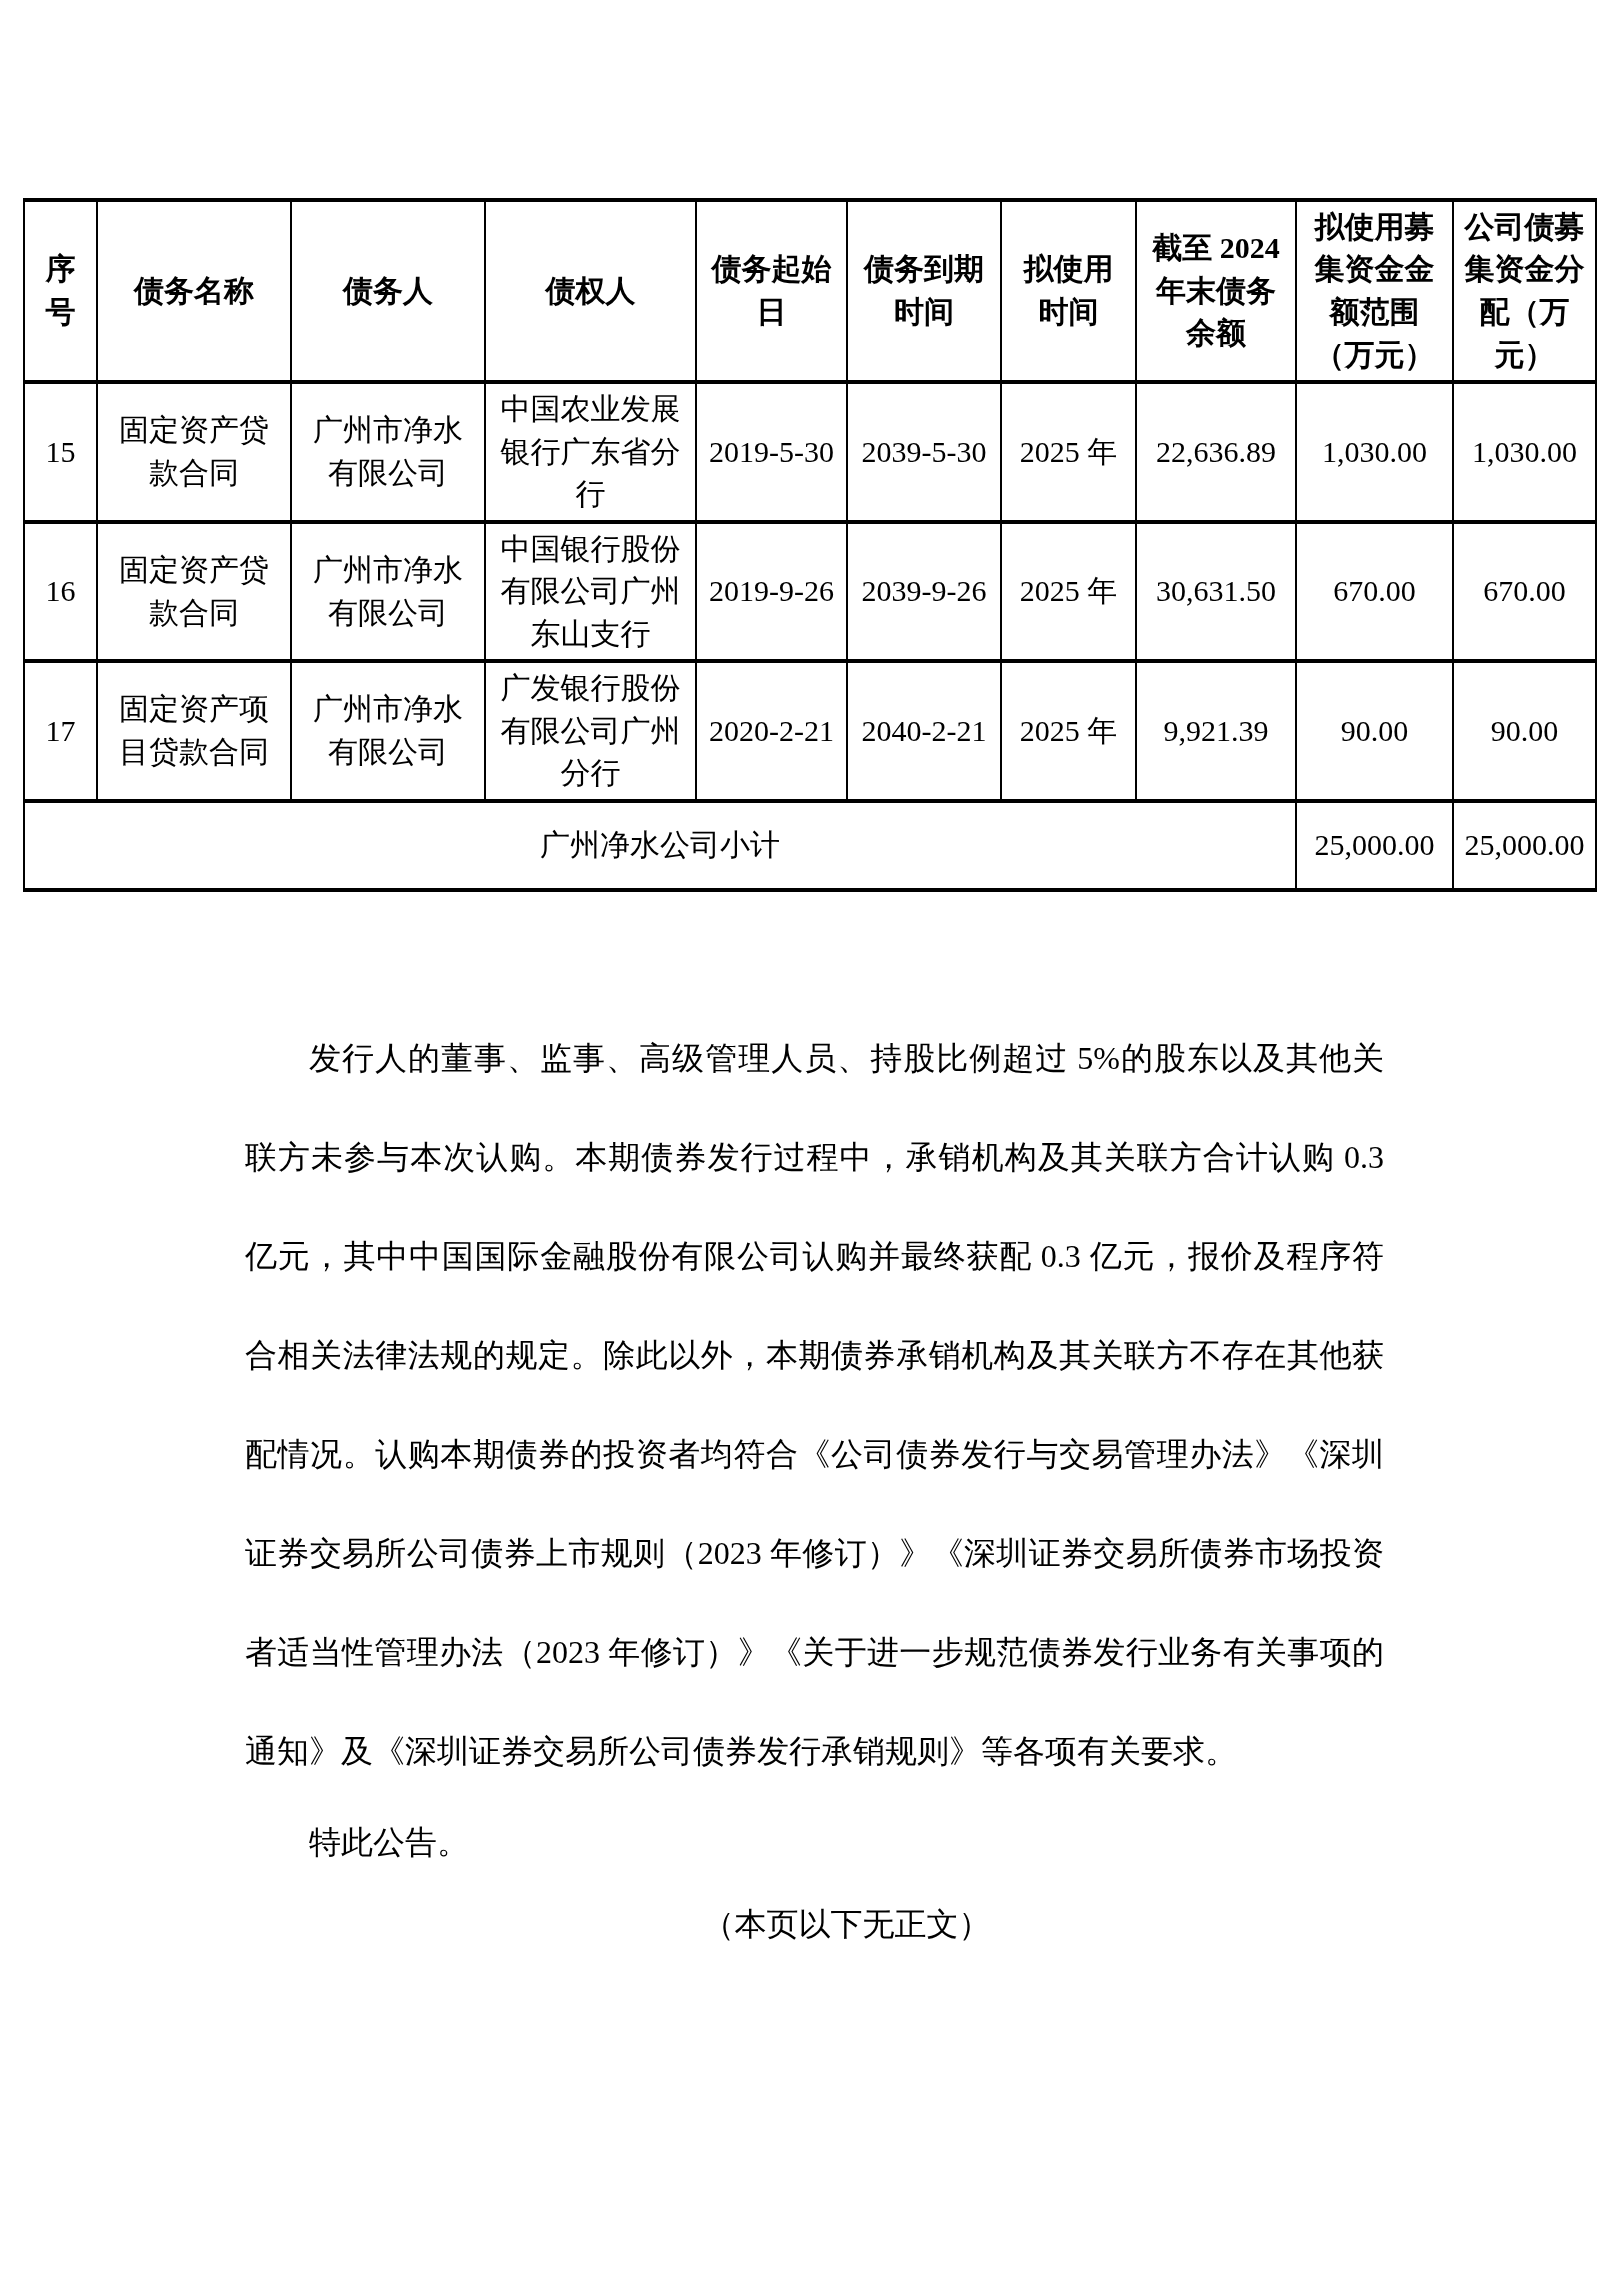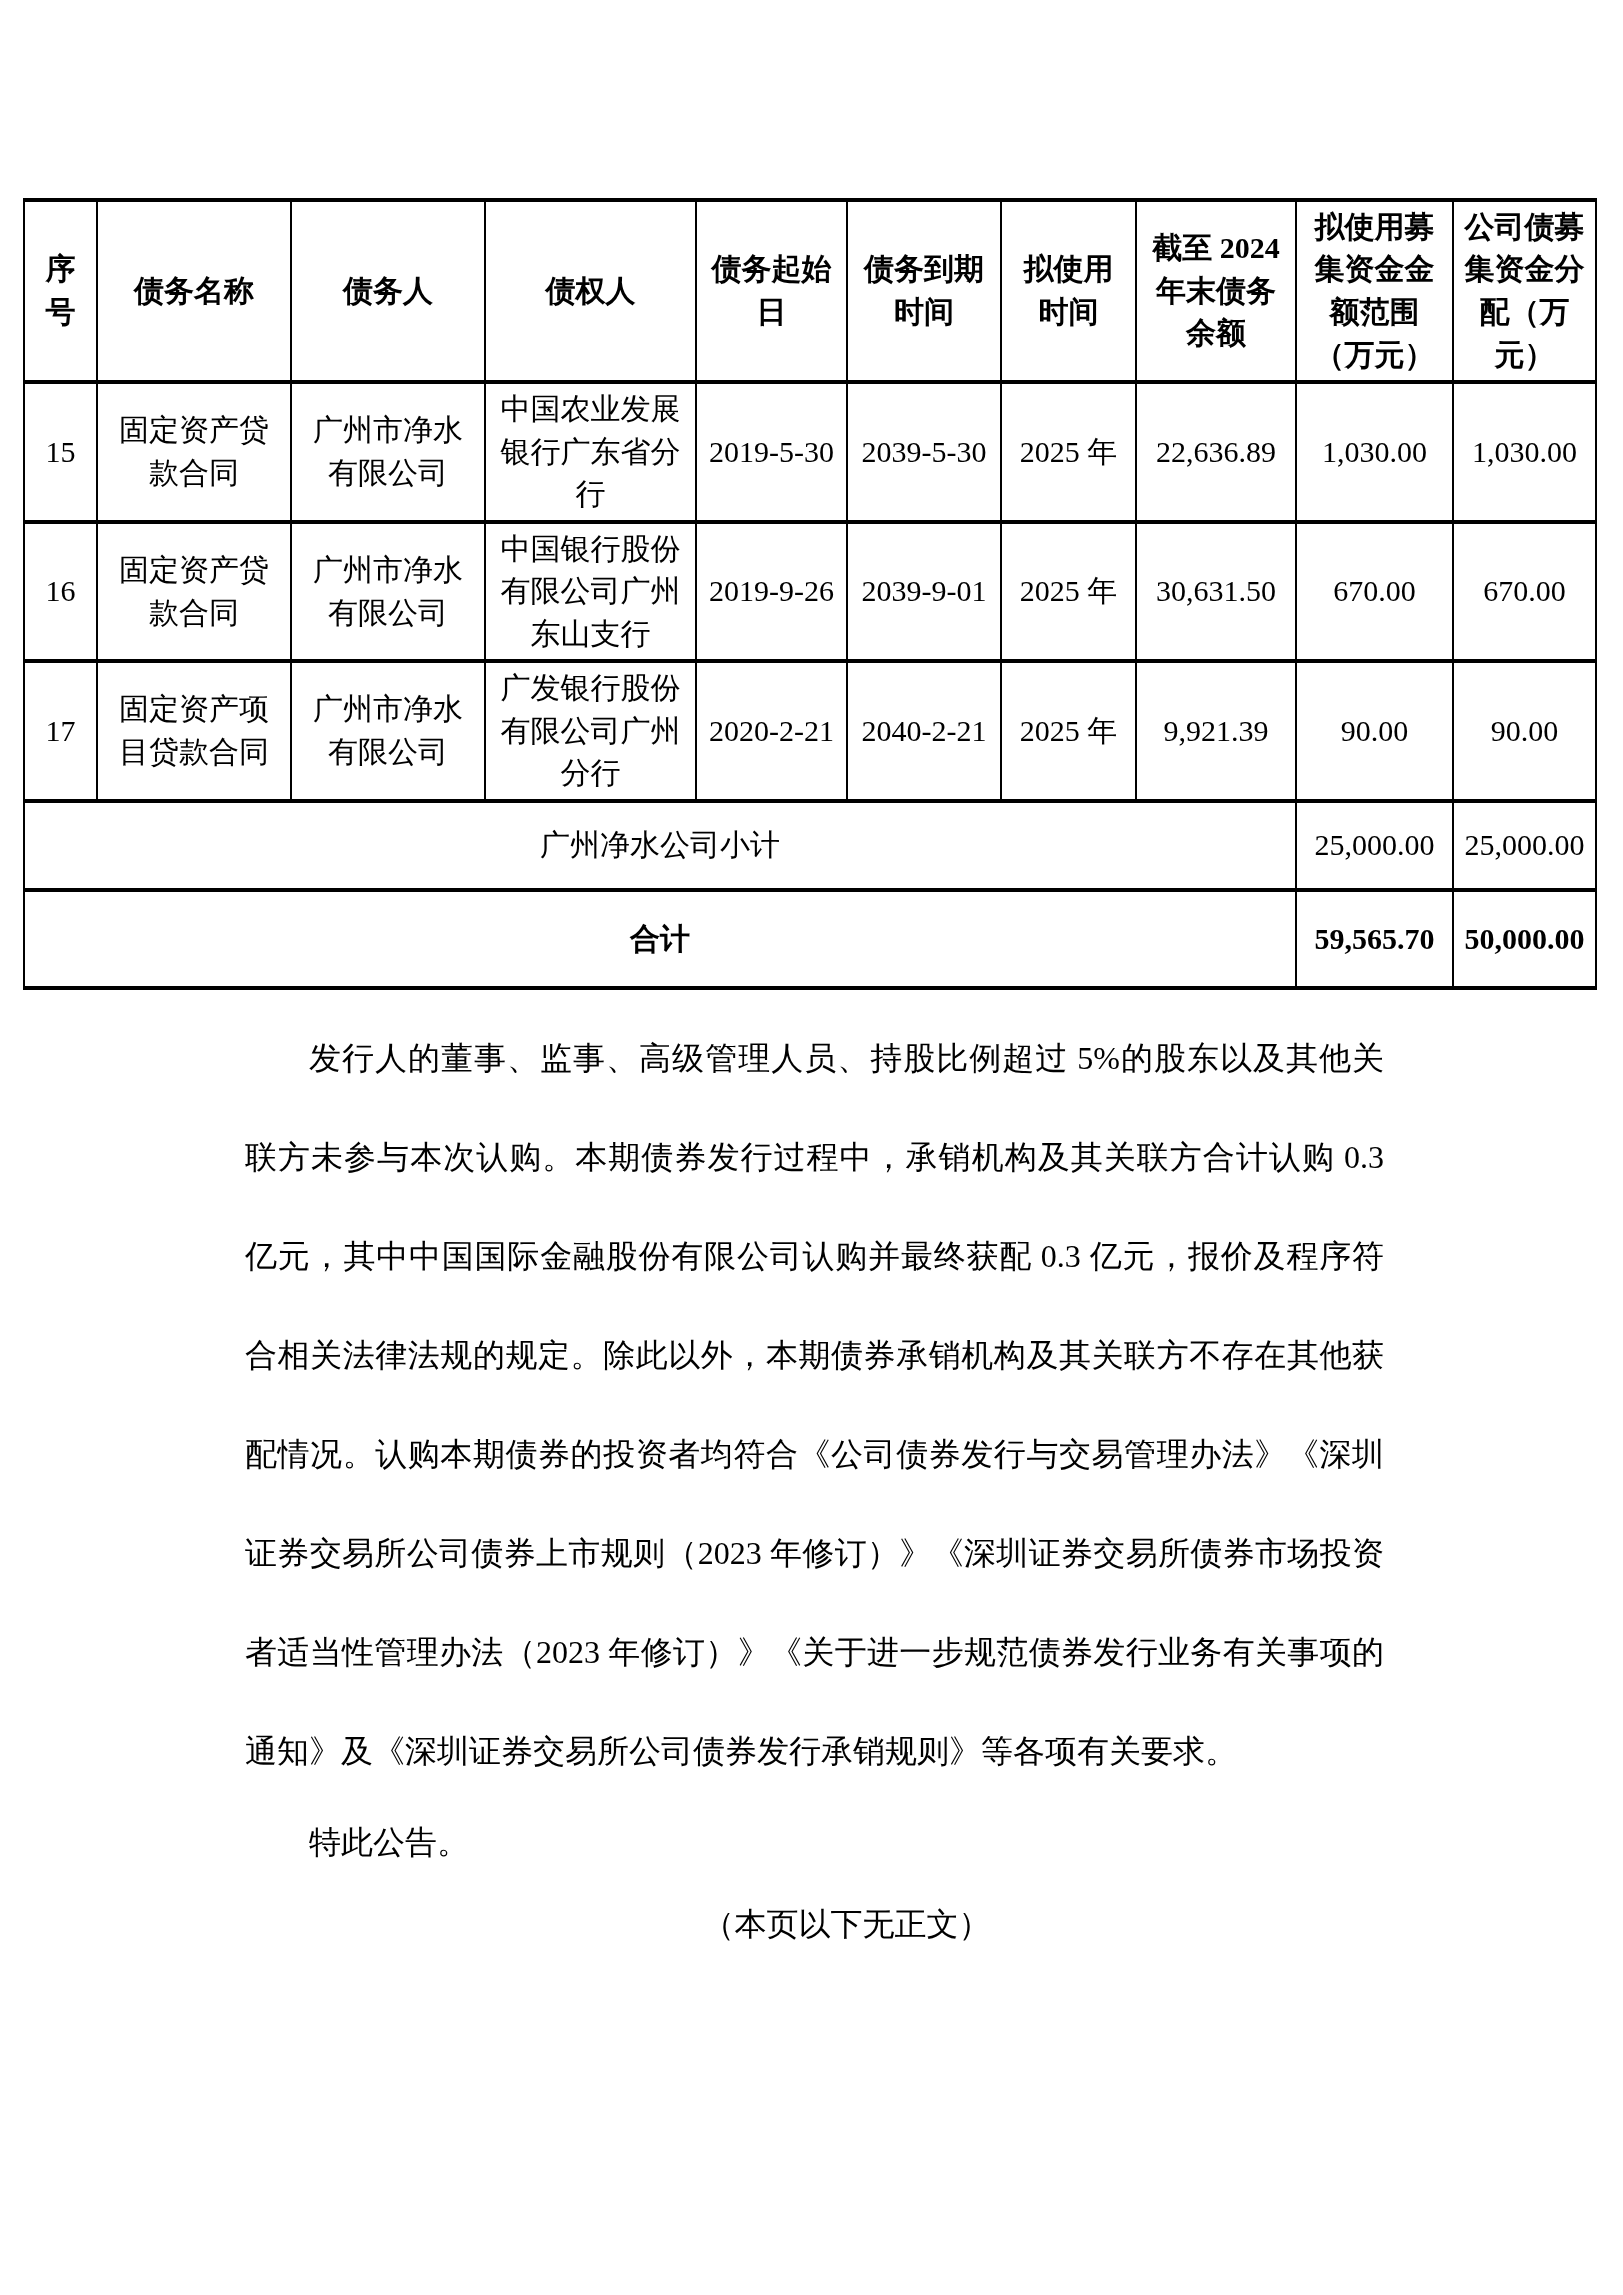--- a/index.html
+++ b/index.html
@@ -131,21 +131,21 @@
       <td class="num">1,030.00</td>
       <td class="num">1,030.00</td>
     </tr>
 
     <tr class="row-16">
       <td>16</td>
       <td>固定资产贷款合同</td>
       <td>广州市净水有限公司</td>
       <td>中国银行股份有限公司广州东山支行</td>
       <td class="date">2019-9-26</td>
-      <td class="date">2039-9-01</td>
+      <td class="date">2039-9-26</td>
       <td class="usetime">2025 年</td>
       <td class="num">30,631.50</td>
       <td class="num">670.00</td>
       <td class="num">670.00</td>
     </tr>
 
     <tr class="row-17">
       <td>17</td>
       <td>固定资产项目贷款合同</td>
       <td>广州市净水有限公司</td>
@@ -157,25 +157,20 @@
       <td class="num">90.00</td>
       <td class="num">90.00</td>
     </tr>
 
     <tr class="subtotal-row">
       <td class="merge-label" colspan="8">广州净水公司小计</td>
       <td class="num">25,000.00</td>
       <td class="num">25,000.00</td>
     </tr>
 
-    <tr class="total-row">
-      <td class="merge-label" colspan="8">合计</td>
-      <td class="num">59,565.70</td>
-      <td class="num">50,000.00</td>
-    </tr>
   </tbody>
     </table>
 
   <div class="body-text">
     <div class="para-line first">发行人的董事、监事、高级管理人员、持股比例超过 5%的股东以及其他关</div>
     <div class="para-line">联方未参与本次认购。本期债券发行过程中，承销机构及其关联方合计认购 0.3</div>
     <div class="para-line">亿元，其中中国国际金融股份有限公司认购并最终获配 0.3 亿元，报价及程序符</div>
     <div class="para-line">合相关法律法规的规定。除此以外，本期债券承销机构及其关联方不存在其他获</div>
     <div class="para-line">配情况。认购本期债券的投资者均符合《公司债券发行与交易管理办法》《深圳</div>
     <div class="para-line">证券交易所公司债券上市规则（2023 年修订）》《深圳证券交易所债券市场投资</div>

